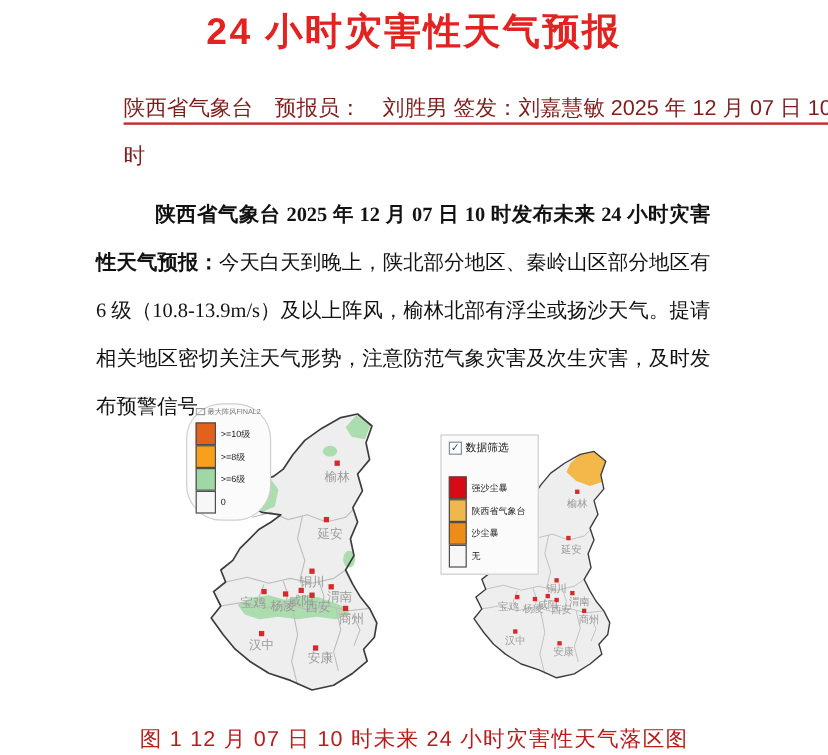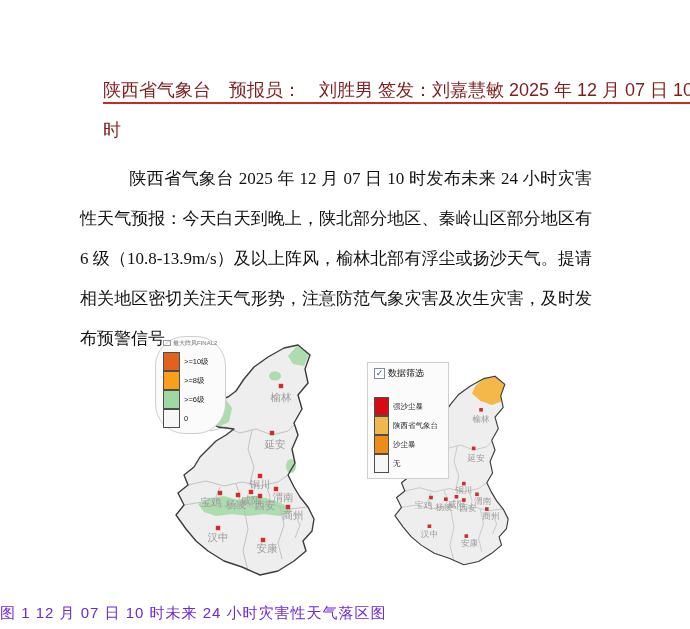--- a/index.html
+++ b/index.html
@@ -7,21 +7,21 @@
        font-family:"Liberation Sans", sans-serif;}
   .page{position:absolute;inset:0;background:#fff;}
   .title{position:absolute;top:6px;left:0;width:690px;text-align:center;
          font-size:31px;font-weight:bold;color:var(--title-red);letter-spacing:2px;}
   .meta{position:absolute;left:103px;top:70px;font-size:18px;color:#7f1d1d;
         line-height:40px;white-space:nowrap;}
   .meta .u{border-bottom:2px solid var(--underline-red);padding-bottom:2px;}
   .body-par{position:absolute;left:80px;top:142px;width:512px;font-size:17px;
             line-height:40px;color:#121212;text-align:justify;text-indent:2.9em;
             font-family:"Liberation Serif", serif;}
-  .body-par .b{font-weight:normal;}
+  .body-par .b{font-weight:bold;}
   .map-box{position:absolute;}
   #map-wind-box{left:148px;top:335px;width:215px;height:270px;}
   #map-dust-box{left:362px;top:335px;width:228px;height:270px;}
   svg text{font-family:"Liberation Sans", sans-serif;}
   .legend{position:absolute;background:#fbfbfb;border:1px solid #cfcfcf;z-index:3;}
   #legend-wind{left:7px;top:1px;width:62px;padding:2px 0 5px 7px;border-radius:30px;}
   #legend-dust{left:5px;top:27px;width:74px;padding:4px 0 5px 6px;}
   .lg-title{font-size:6px;color:#777;white-space:nowrap;overflow:hidden;height:8px;
             display:flex;align-items:center;gap:2px;}
   .lg-minibox{display:inline-block;width:6px;height:4px;border:1px solid #999;flex:0 0 auto;}
@@ -29,28 +29,29 @@
   .lg-check{width:9px;height:9px;border:1px solid #7d8d9c;background:#fff;color:#35506b;
             font-size:9px;line-height:9px;text-align:center;flex:0 0 auto;}
   .lg-head .lg-name{font-size:9px;font-weight:400;color:#111;white-space:nowrap;}
   .lg-rows{margin-top:5px;}
   #legend-dust .lg-rows{margin-top:17px;}
   .lg-row{display:flex;align-items:center;height:19px;}
   .sw{width:17px;height:19px;border:1px solid #4d4d4d;box-sizing:border-box;
       margin-top:-1px;flex:0 0 auto;}
   #legend-dust .sw{width:15px;}
   .lb{font-size:7.5px;color:#222;margin-left:4px;white-space:nowrap;}
-  .caption{position:absolute;top:604px;left:0;width:690px;text-align:left;
-           font-size:15px;color:#6d28d9;letter-spacing:1px;}
+  .caption{position:absolute;top:604px;left:0;width:690px;text-align:center;
+           font-size:18px;color:#b91c1c;letter-spacing:1px;}
 </style>
 </head>
 <body>
 
 <div class="page">
 
+  <div class="title">24 小时灾害性天气预报</div>
 
   <div class="meta">
     <span class="u">陕西省气象台　预报员：　刘胜男 签发：刘嘉慧敏 2025 年 12 月 07 日 10</span><br>
     <span>时</span>
   </div>
 
   <p class="body-par"><span class="b">陕西省气象台 2025 年 12 月 07 日 10 时发布未来 24 小时灾害性天气预报：</span><span>今天白天到晚上，陕北部分地区、秦岭山区部分地区有 6 级（10.8-13.9m/s）及以上阵风，榆林北部有浮尘或扬沙天气。提请相关地区密切关注天气形势，注意防范气象灾害及次生灾害，及时发布预警信号。</span></p>
 
   <div class="map-box" id="map-wind-box">
     <div class="legend" id="legend-wind">

